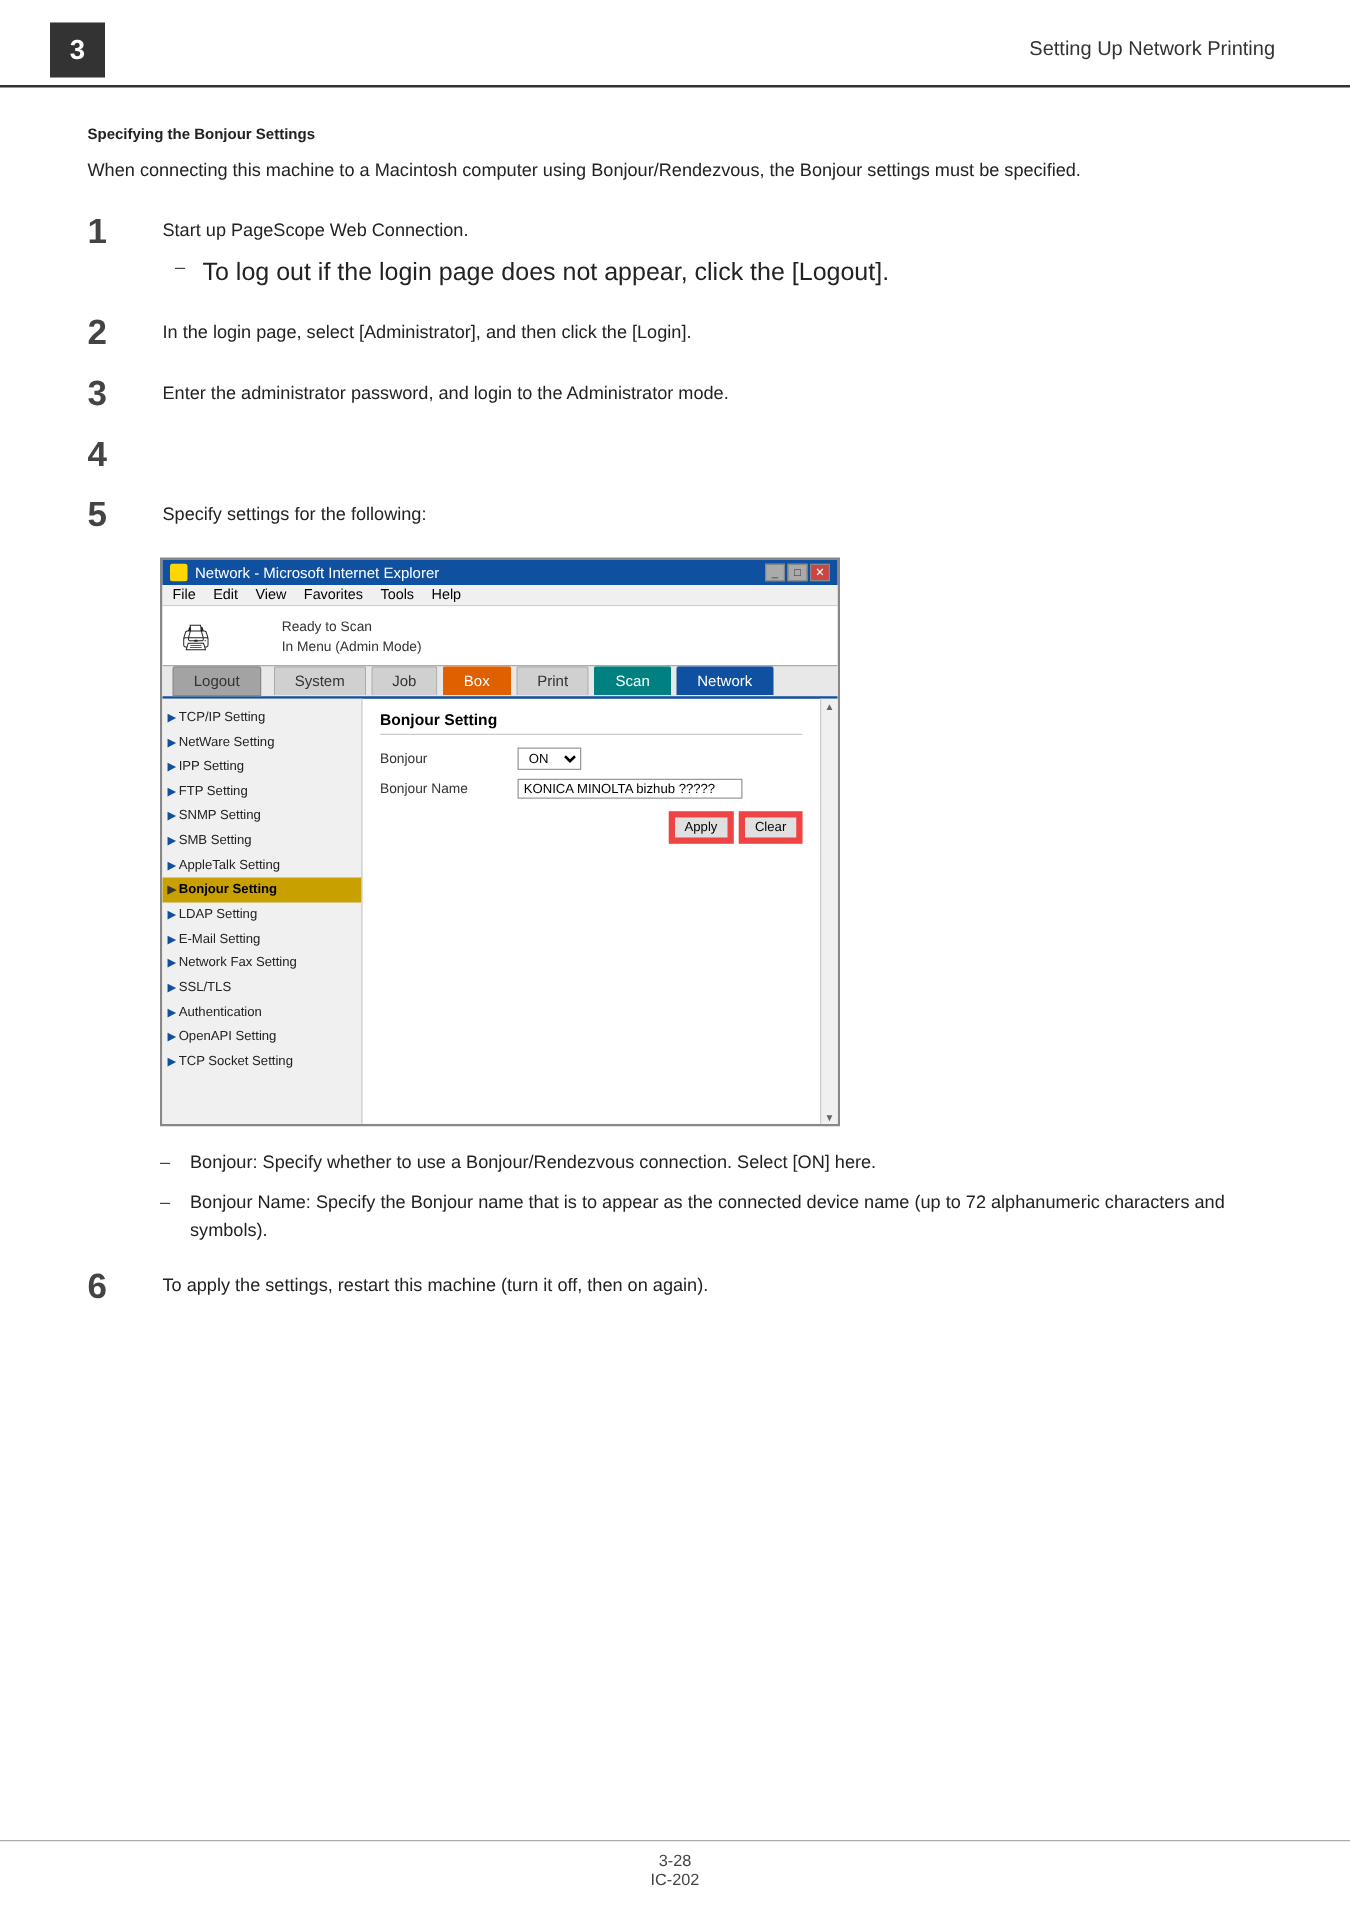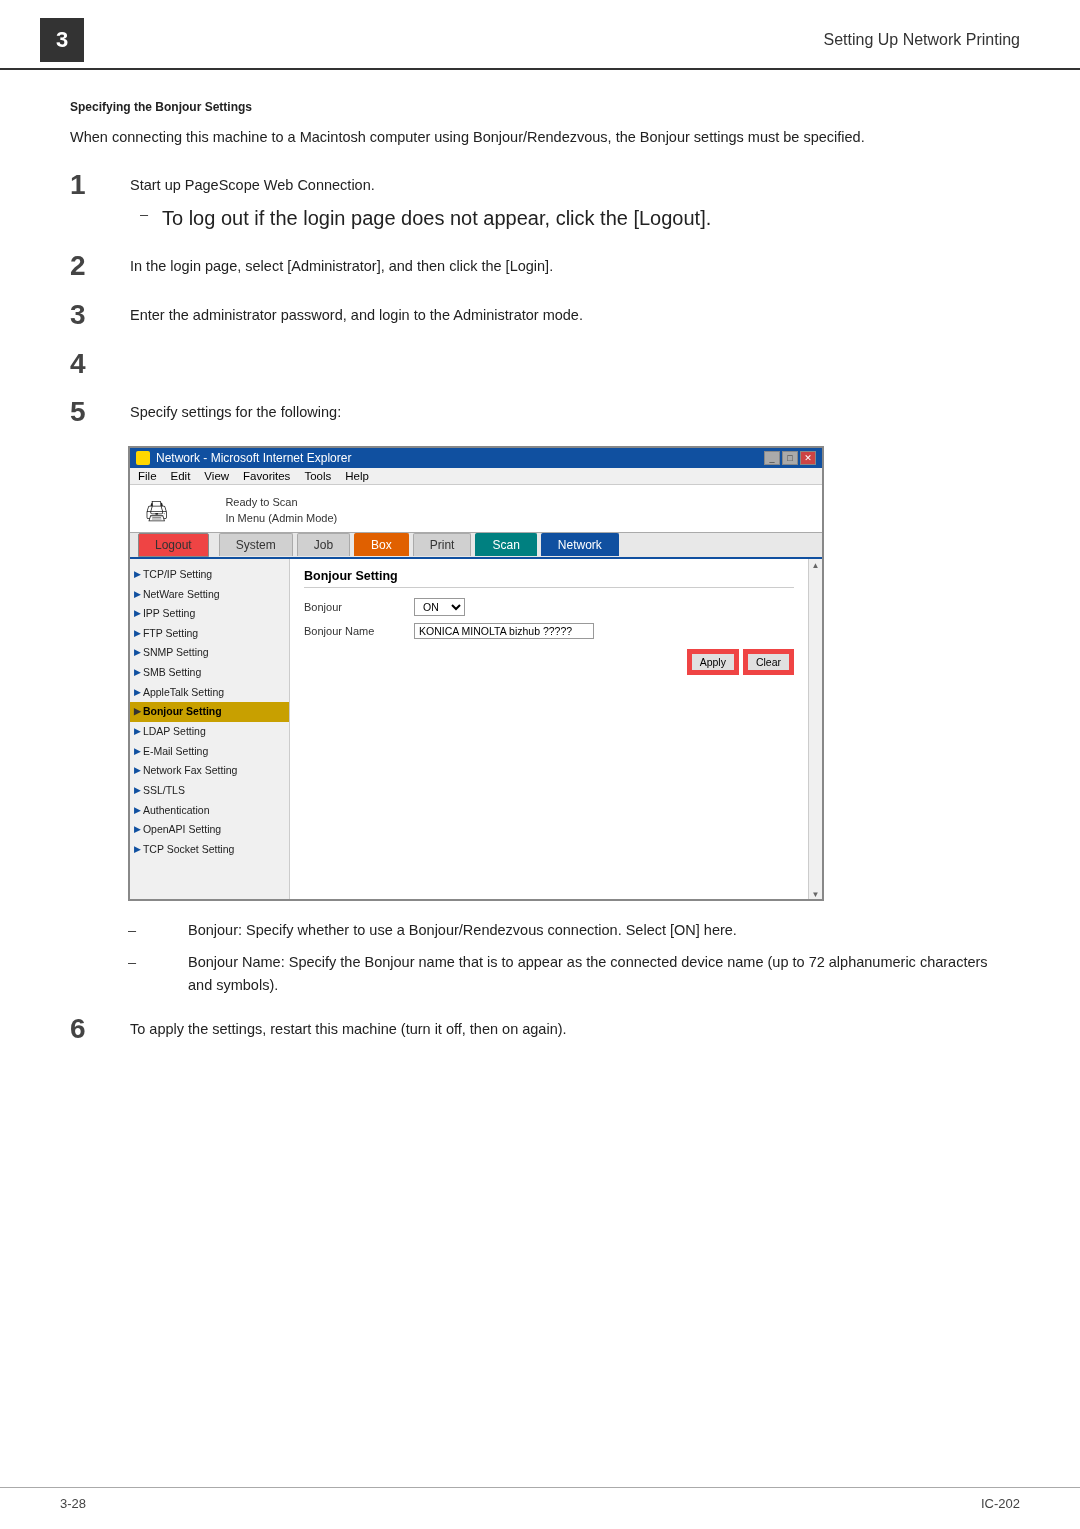--- a/index.html
+++ b/index.html
@@ -92,21 +92,21 @@
     .step-sub-text {
       font-size: 20px;
       line-height: 1.5;
       color: #222;
     }
 
     
     .browser-window {
       border: 2px solid #888;
       margin: 4px 0 18px 58px;
-      width: 696px;
+      width: 544px;
       background: #fff;
     }
     .browser-titlebar {
       background: #1050a0;
       color: #fff;
       font-size: 12px;
       padding: 3px 6px;
       display: flex;
       align-items: center;
       justify-content: space-between;
@@ -181,21 +181,21 @@
       padding: 4px 16px;
       font-size: 12px;
       border: 1px solid #aaa;
       border-bottom: none;
       background: #d0d0d0;
       color: #333;
       cursor: pointer;
       border-radius: 2px 2px 0 0;
     }
     .nav-tab.logout {
-      background: #ef4444;
+      background: #a3a3a3;
       color: #333;
       border: 1px solid #888;
       margin-right: 6px;
       text-align: right;
     }
     .nav-tab.active {
       background: #1050a0;
       color: #fff;
       border-color: #1050a0;
       text-align: center;
@@ -321,37 +321,37 @@
       align-items: flex-start;
       margin-bottom: 10px;
     }
     .bullet-dash {
       min-width: 24px;
       color: #444;
     }
     .bullet-text {
       flex: 1;
       color: #222;
-      margin-left: 36px;
     }
 
     
     .page-footer {
       position: absolute;
       bottom: 18px;
       left: 0;
       right: 0;
       display: flex;
       align-items: center;
       justify-content: space-between;
       padding: 0 60px;
       font-size: 13px;
       color: #444;
       border-top: 1px solid #aaa;
       padding-top: 8px;
+      flex-direction: column;
     }
   </style>
 </head>
 <body>
 
 <div class="page-header">
   <div class="chapter-badge">3</div>
   <div class="header-title">Setting Up Network Printing</div>
 </div>
 

